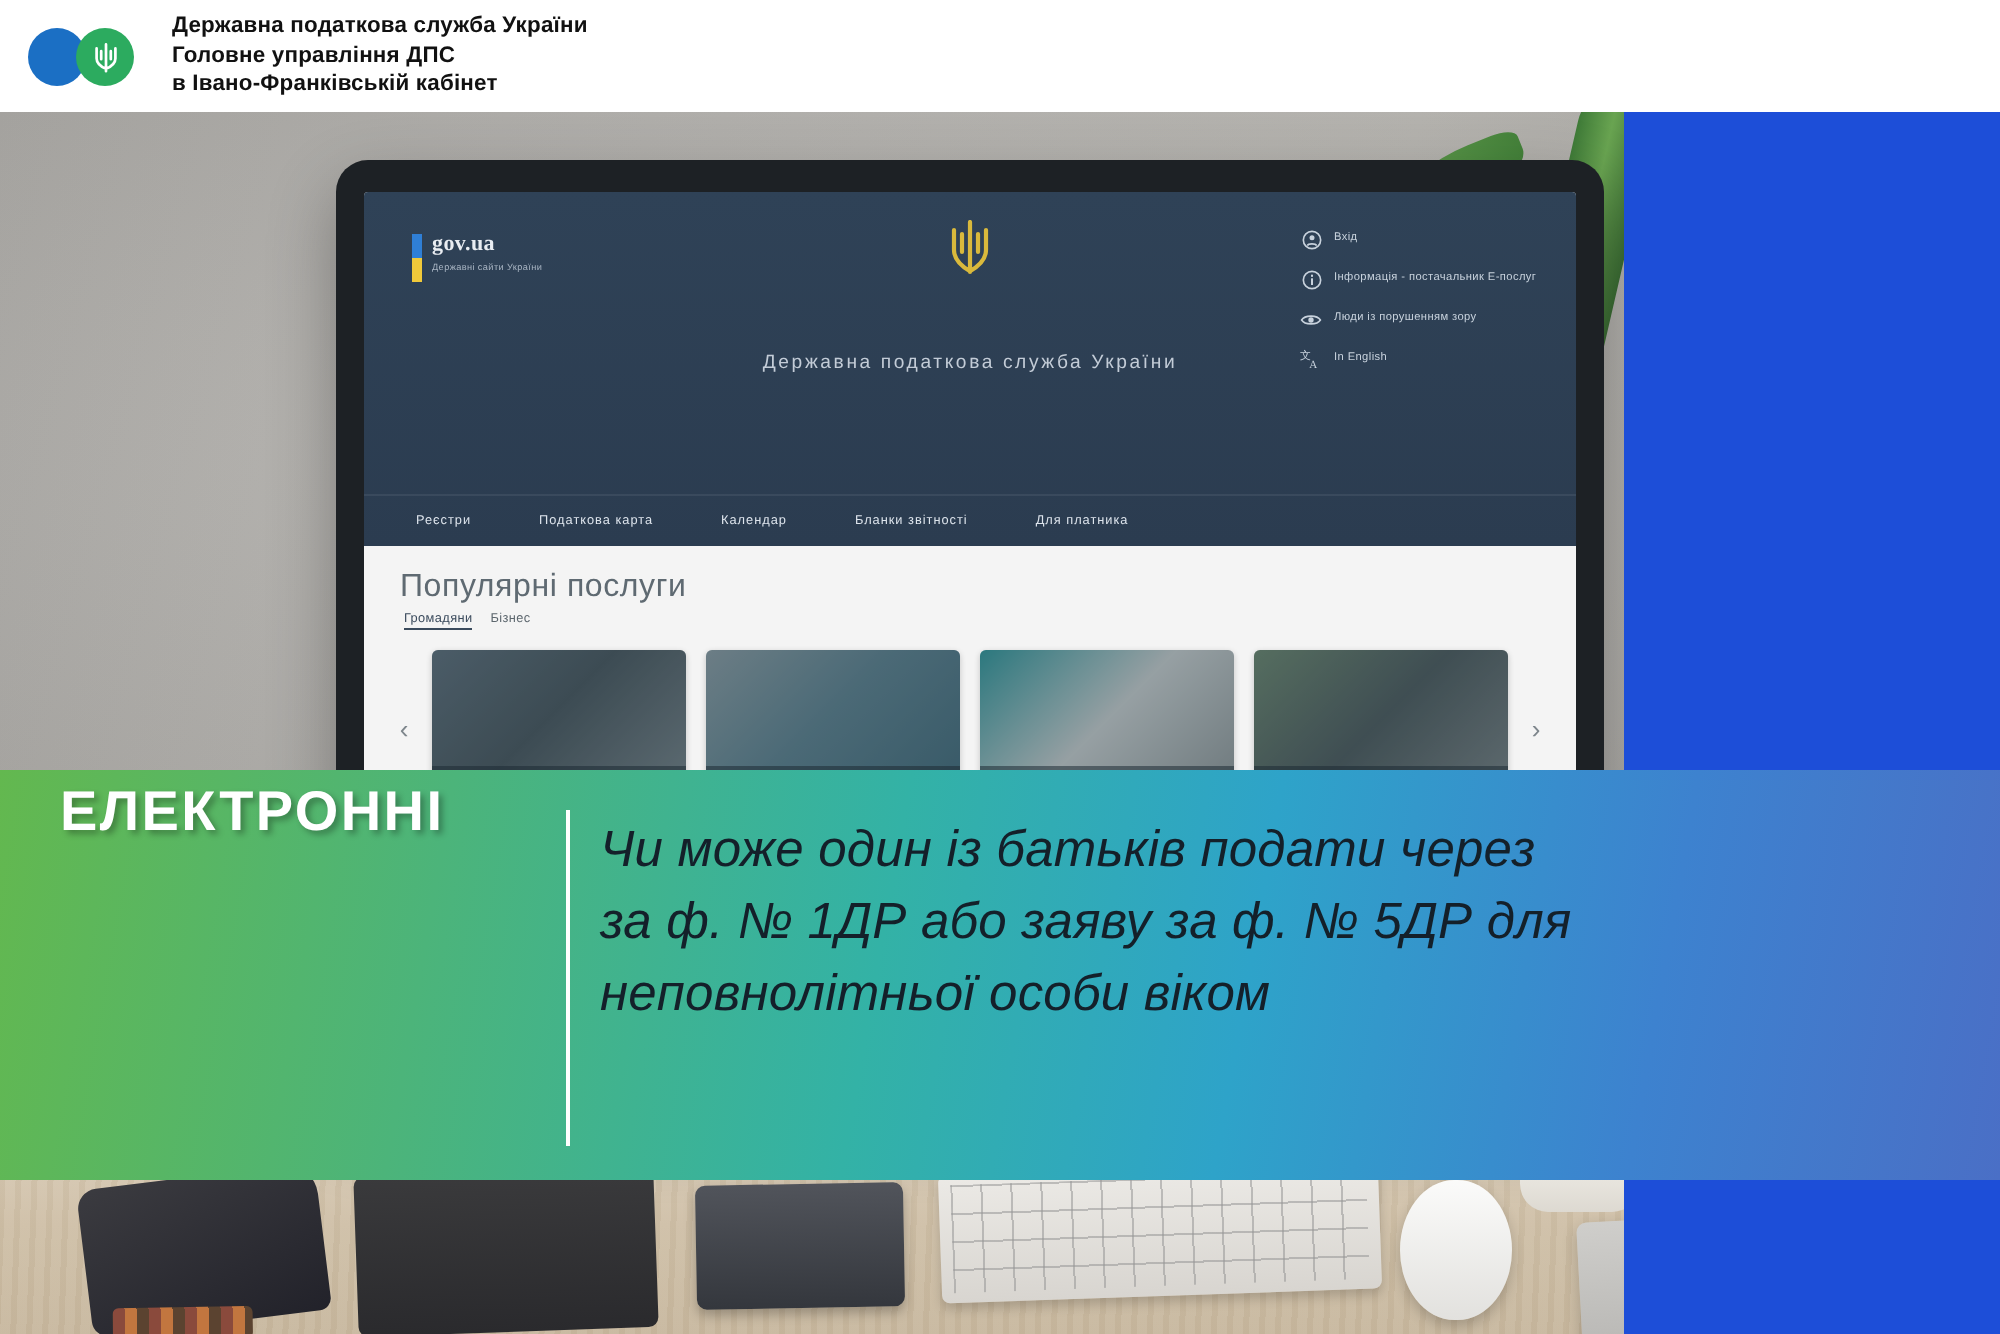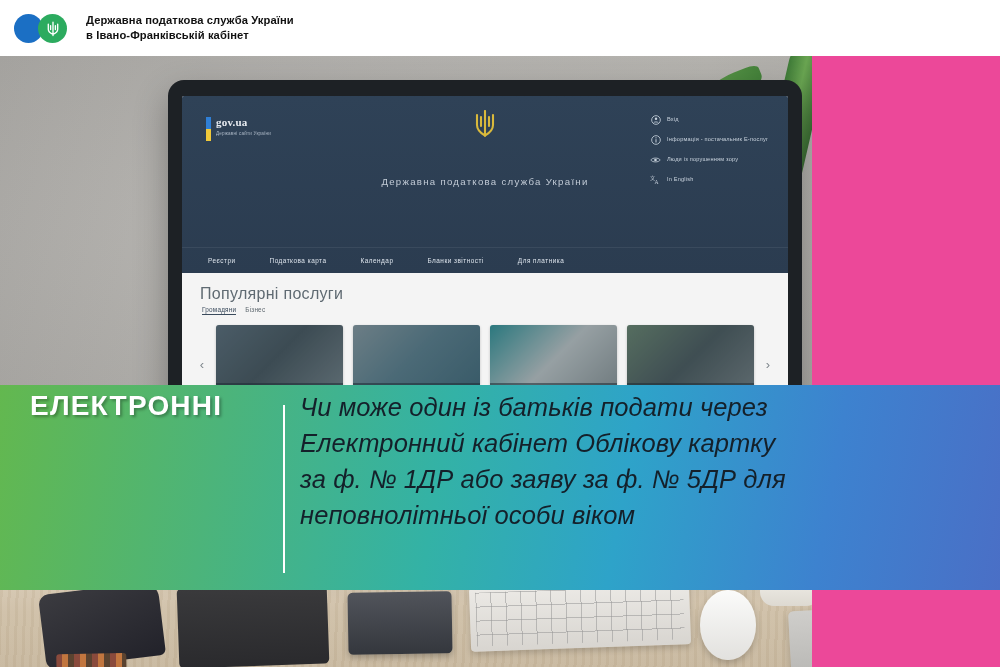--- a/index.html
+++ b/index.html
@@ -10,21 +10,21 @@
   }
   body {
     font-family: "Liberation Sans", sans-serif;
   }
 
   .page {
     position: relative;
     width: 1000px;
     height: 667px;
     overflow: hidden;
-    background: #ec4899;
+    background: #1d4ed8;
   }
 
   
   .site-header {
     position: absolute;
     left: 0; top: 0;
     width: 1000px;
     height: 56px;
     background: #ffffff;
     display: flex;
@@ -474,20 +474,21 @@
     <div class="logo-mark">
       <div class="logo-circle-blue"></div>
       <div class="logo-circle-green">
         <svg width="14" height="16" viewBox="0 0 14 16" aria-hidden="true">
           <path d="M7 1.2 L7 14.6 M2.3 3.2 L2.3 8.2 C2.3 10.6 4.3 12.2 7 13.4 M11.7 3.2 L11.7 8.2 C11.7 10.6 9.7 12.2 7 13.4 M4.6 4.6 L4.6 8.6 M9.4 4.6 L9.4 8.6" stroke="#ffffff" stroke-width="1.35" fill="none" stroke-linecap="round"></path>
         </svg>
       </div>
     </div>
     <div class="header-titles">
       <div>Державна податкова служба України</div>
+      <div>Головне управління ДПС</div>
       <div>в Івано-Франківській кабінет</div>
     </div>
   </div>
 
   <div class="photo">
     <div class="wall"></div>
     <div class="wall-shade"></div>
 
     <div class="plant">
       <div class="cactus-stem"></div>
@@ -644,19 +645,18 @@
     <div class="apple"></div>
   </div>
 
   <div class="banner">
     <div class="banner-left">
       <div class="banner-left-line">ЕЛЕКТРОННІ</div>
     </div>
     <div class="banner-divider"></div>
     <div class="banner-right">
       <div class="q-line">Чи може один із батьків подати через</div>
-      <div class="q-line">Електронний кабінет Облікову картку</div>
       <div class="q-line">за ф. № 1ДР або заяву за ф. № 5ДР для</div>
       <div class="q-line">неповнолітньої особи віком</div>
     </div>
   </div>
 
 </div>
 
 </body></html>

